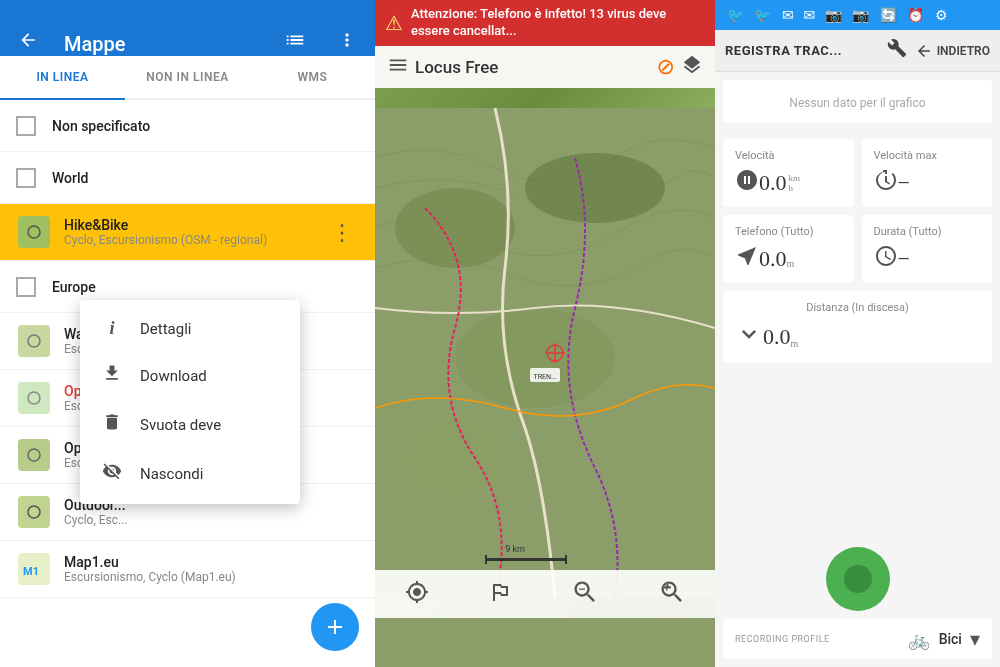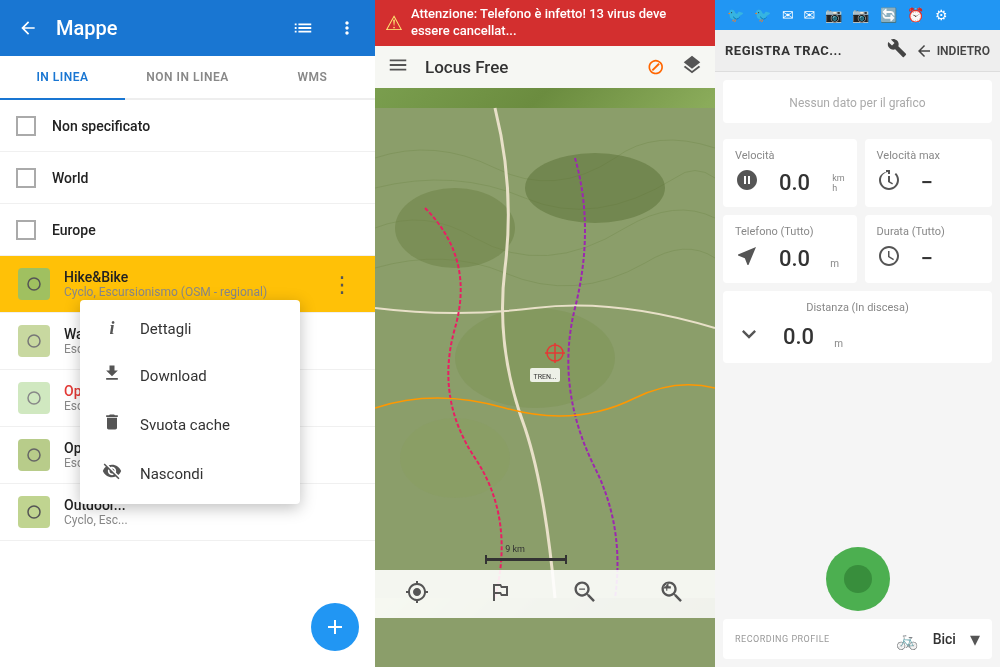--- a/index.html
+++ b/index.html
@@ -12,23 +12,23 @@
       background: #fff;
       display: flex;
       flex-direction: column;
       position: relative;
     }
     .left-header {
       background: #1976D2;
       color: #fff;
       height: 56px;
       display: flex;
-      align-items: center;
+      align-items: flex-end;
       padding: 0 12px;
-      gap: 12px;
+      gap: 20px;
     }
     .left-header-title {
       flex: 1;
       font-size: 20px;
       font-weight: 500;
     }
     .header-icon {
       width: 32px; height: 32px;
       display: flex; align-items: center; justify-content: center;
       cursor: pointer; color: #fff; font-size: 18px;
@@ -131,21 +131,21 @@
       gap: 8px;
       z-index: 10;
       position: relative;
     }
     .warning-icon { font-size: 20px; color: #FFF176; }
     .map-header {
       background: rgba(255,255,255,0.92);
       display: flex;
       align-items: center;
       padding: 8px 12px;
-      gap: 16px;
+      gap: 6px;
       position: relative;
       z-index: 5;
     }
     .map-header-title { flex: 1; font-size: 17px; font-weight: 500; color: #333; }
     
     .map-area {
       width: 340px;
       height: 530px;
       position: relative;
       background: linear-gradient(135deg, #7a9e4e 0%, #6b8c3f 20%, #8aab5a 40%, #a0b870 60%, #7a8c55 80%, #6a7a40 100%);
@@ -190,21 +190,21 @@
       grid-template-columns: 1fr 1fr;
       gap: 8px;
       padding: 8px;
     }
     .stat-box {
       background: #fff;
       border-radius: 4px;
       padding: 10px 12px;
     }
     .stat-title { font-size: 11px; color: #888; margin-bottom: 6px; }
-    .stat-row { display: flex; align-items: center; gap: 20px; }
+    .stat-row { display: flex; align-items: center; gap: 0; font-family: Liberation Serif, serif; }
     .stat-icon { font-size: 20px; color: #555; }
     .stat-value { font-size: 22px; font-weight: 500; color: #333; }
     .stat-unit { font-size: 10px; color: #888; align-self: flex-end; margin-bottom: 4px; }
     .stat-dash { font-size: 22px; font-weight: 500; color: #333; }
     .stat-box-full {
       background: #fff;
       border-radius: 4px;
       padding: 10px 12px;
       margin: 0 8px;
       text-align: center;
@@ -228,21 +228,21 @@
       width: 28px; height: 28px;
       background: #388E3C;
       border-radius: 50%;
     }
     .recording-profile {
       background: #fff;
       border-radius: 4px;
       padding: 8px 12px;
       display: flex;
       align-items: center;
-      gap: 14px;
+      gap: 8px;
     }
 
     
     .right-top-bar {
       display: flex;
       background: #2196F3;
       padding: 4px 8px;
       gap: 2px;
     }
     .ricon { color: #fff; font-size: 14px; padding: 3px 4px; cursor: pointer; }
@@ -285,42 +285,42 @@
       </div>
     </div>
 
     <div class="map-item">
       <div class="map-item-checkbox"></div>
       <div class="map-item-text">
         <div class="map-item-title">World</div>
       </div>
     </div>
 
-    <div class="map-item">
-      <div class="map-item-checkbox"></div>
-      <div class="map-item-text">
-        <div class="map-item-title">Europe</div>
-      </div>
-    </div>
-
     <div class="map-item selected">
       <div class="map-item-icon">
         <svg width="32" height="32" viewBox="0 0 32 32">
             <rect width="32" height="32" rx="4" fill="#a0c060"></rect>
             <circle cx="16" cy="16" r="6" fill="none" stroke="#555" stroke-width="1.5"></circle>
           </svg>
       </div>
       <div class="map-item-text">
         <div class="map-item-title">Hike&amp;Bike</div>
         <div class="map-item-subtitle">Cyclo, Escursionismo (OSM - regional)</div>
       </div>
       <div class="map-item-more">⋮</div>
     </div>
 
     <div class="map-item">
+      <div class="map-item-checkbox"></div>
+      <div class="map-item-text">
+        <div class="map-item-title">Europe</div>
+      </div>
+    </div>
+
+    <div class="map-item">
       <div class="map-item-icon">
         <svg width="32" height="32" viewBox="0 0 32 32">
             <rect width="32" height="32" rx="4" fill="#c8d8a0"></rect>
             <circle cx="16" cy="16" r="6" fill="none" stroke="#777" stroke-width="1.5"></circle>
           </svg>
       </div>
       <div class="map-item-text">
         <div class="map-item-title">Wander...</div>
         <div class="map-item-subtitle">Escursioni...</div>
       </div>
@@ -358,20 +358,32 @@
             <rect width="32" height="32" rx="4" fill="#c0d490"></rect>
             <circle cx="16" cy="16" r="6" fill="none" stroke="#555" stroke-width="1.5"></circle>
           </svg>
       </div>
       <div class="map-item-text">
         <div class="map-item-title">Outdoor...</div>
         <div class="map-item-subtitle">Cyclo, Esc...</div>
       </div>
     </div>
 
+    <div class="map-item">
+      <div class="map-item-icon">
+        <svg width="32" height="32" viewBox="0 0 32 32">
+            <rect width="32" height="32" rx="4" fill="#e8f0c8"></rect>
+            <text x="5" y="22" font-size="11" fill="#2196F3" font-weight="bold">M1</text>
+          </svg>
+      </div>
+      <div class="map-item-text">
+        <div class="map-item-title">Map1.eu</div>
+        <div class="map-item-subtitle">Escursionismo, Cyclo (Map1.eu)</div>
+      </div>
+    </div>
   </div>
 
   <div class="context-menu">
     <div class="context-menu-item">
       <span class="menu-icon" style="font-style:italic;font-weight:bold;font-family:serif;font-size:18px;">i</span>
       <span>Dettagli</span>
     </div>
     <div class="context-menu-item">
       <span class="menu-icon">
         <svg width="20" height="20" viewBox="0 0 24 24" fill="#555">
@@ -379,21 +391,21 @@
           </svg>
       </span>
       <span>Download</span>
     </div>
     <div class="context-menu-item">
       <span class="menu-icon">
         <svg width="20" height="20" viewBox="0 0 24 24" fill="#555">
             <path d="M6 19c0 1.1.9 2 2 2h8c1.1 0 2-.9 2-2V7H6v12zM19 4h-3.5l-1-1h-5l-1 1H5v2h14V4z"></path>
           </svg>
       </span>
-      <span>Svuota cache</span>
+      <span>Svuota deve</span>
     </div>
     <div class="context-menu-item">
       <span class="menu-icon">
         <svg width="20" height="20" viewBox="0 0 24 24" fill="#555">
             <path d="M12 7c2.76 0 5 2.24 5 5 0 .65-.13 1.26-.36 1.83l2.92 2.92c1.51-1.26 2.7-2.89 3.43-4.75-1.73-4.39-6-7.5-11-7.5-1.4 0-2.74.25-3.98.7l2.16 2.16C10.74 7.13 11.35 7 12 7zM2 4.27l2.28 2.28.46.46C3.08 8.3 1.78 10.02 1 12c1.73 4.39 6 7.5 11 7.5 1.55 0 3.03-.3 4.38-.84l.42.42L19.73 22 21 20.73 3.27 3 2 4.27zM7.53 9.8l1.55 1.55c-.05.21-.08.43-.08.65 0 1.66 1.34 3 3 3 .22 0 .44-.03.65-.08l1.55 1.55c-.67.33-1.41.53-2.2.53-2.76 0-5-2.24-5-5 0-.79.2-1.53.53-2.2zm4.31-.78l3.15 3.15.02-.16c0-1.66-1.34-3-3-3l-.17.01z"></path>
           </svg>
       </span>
       <span>Nascondi</span>
     </div>
   </div>

